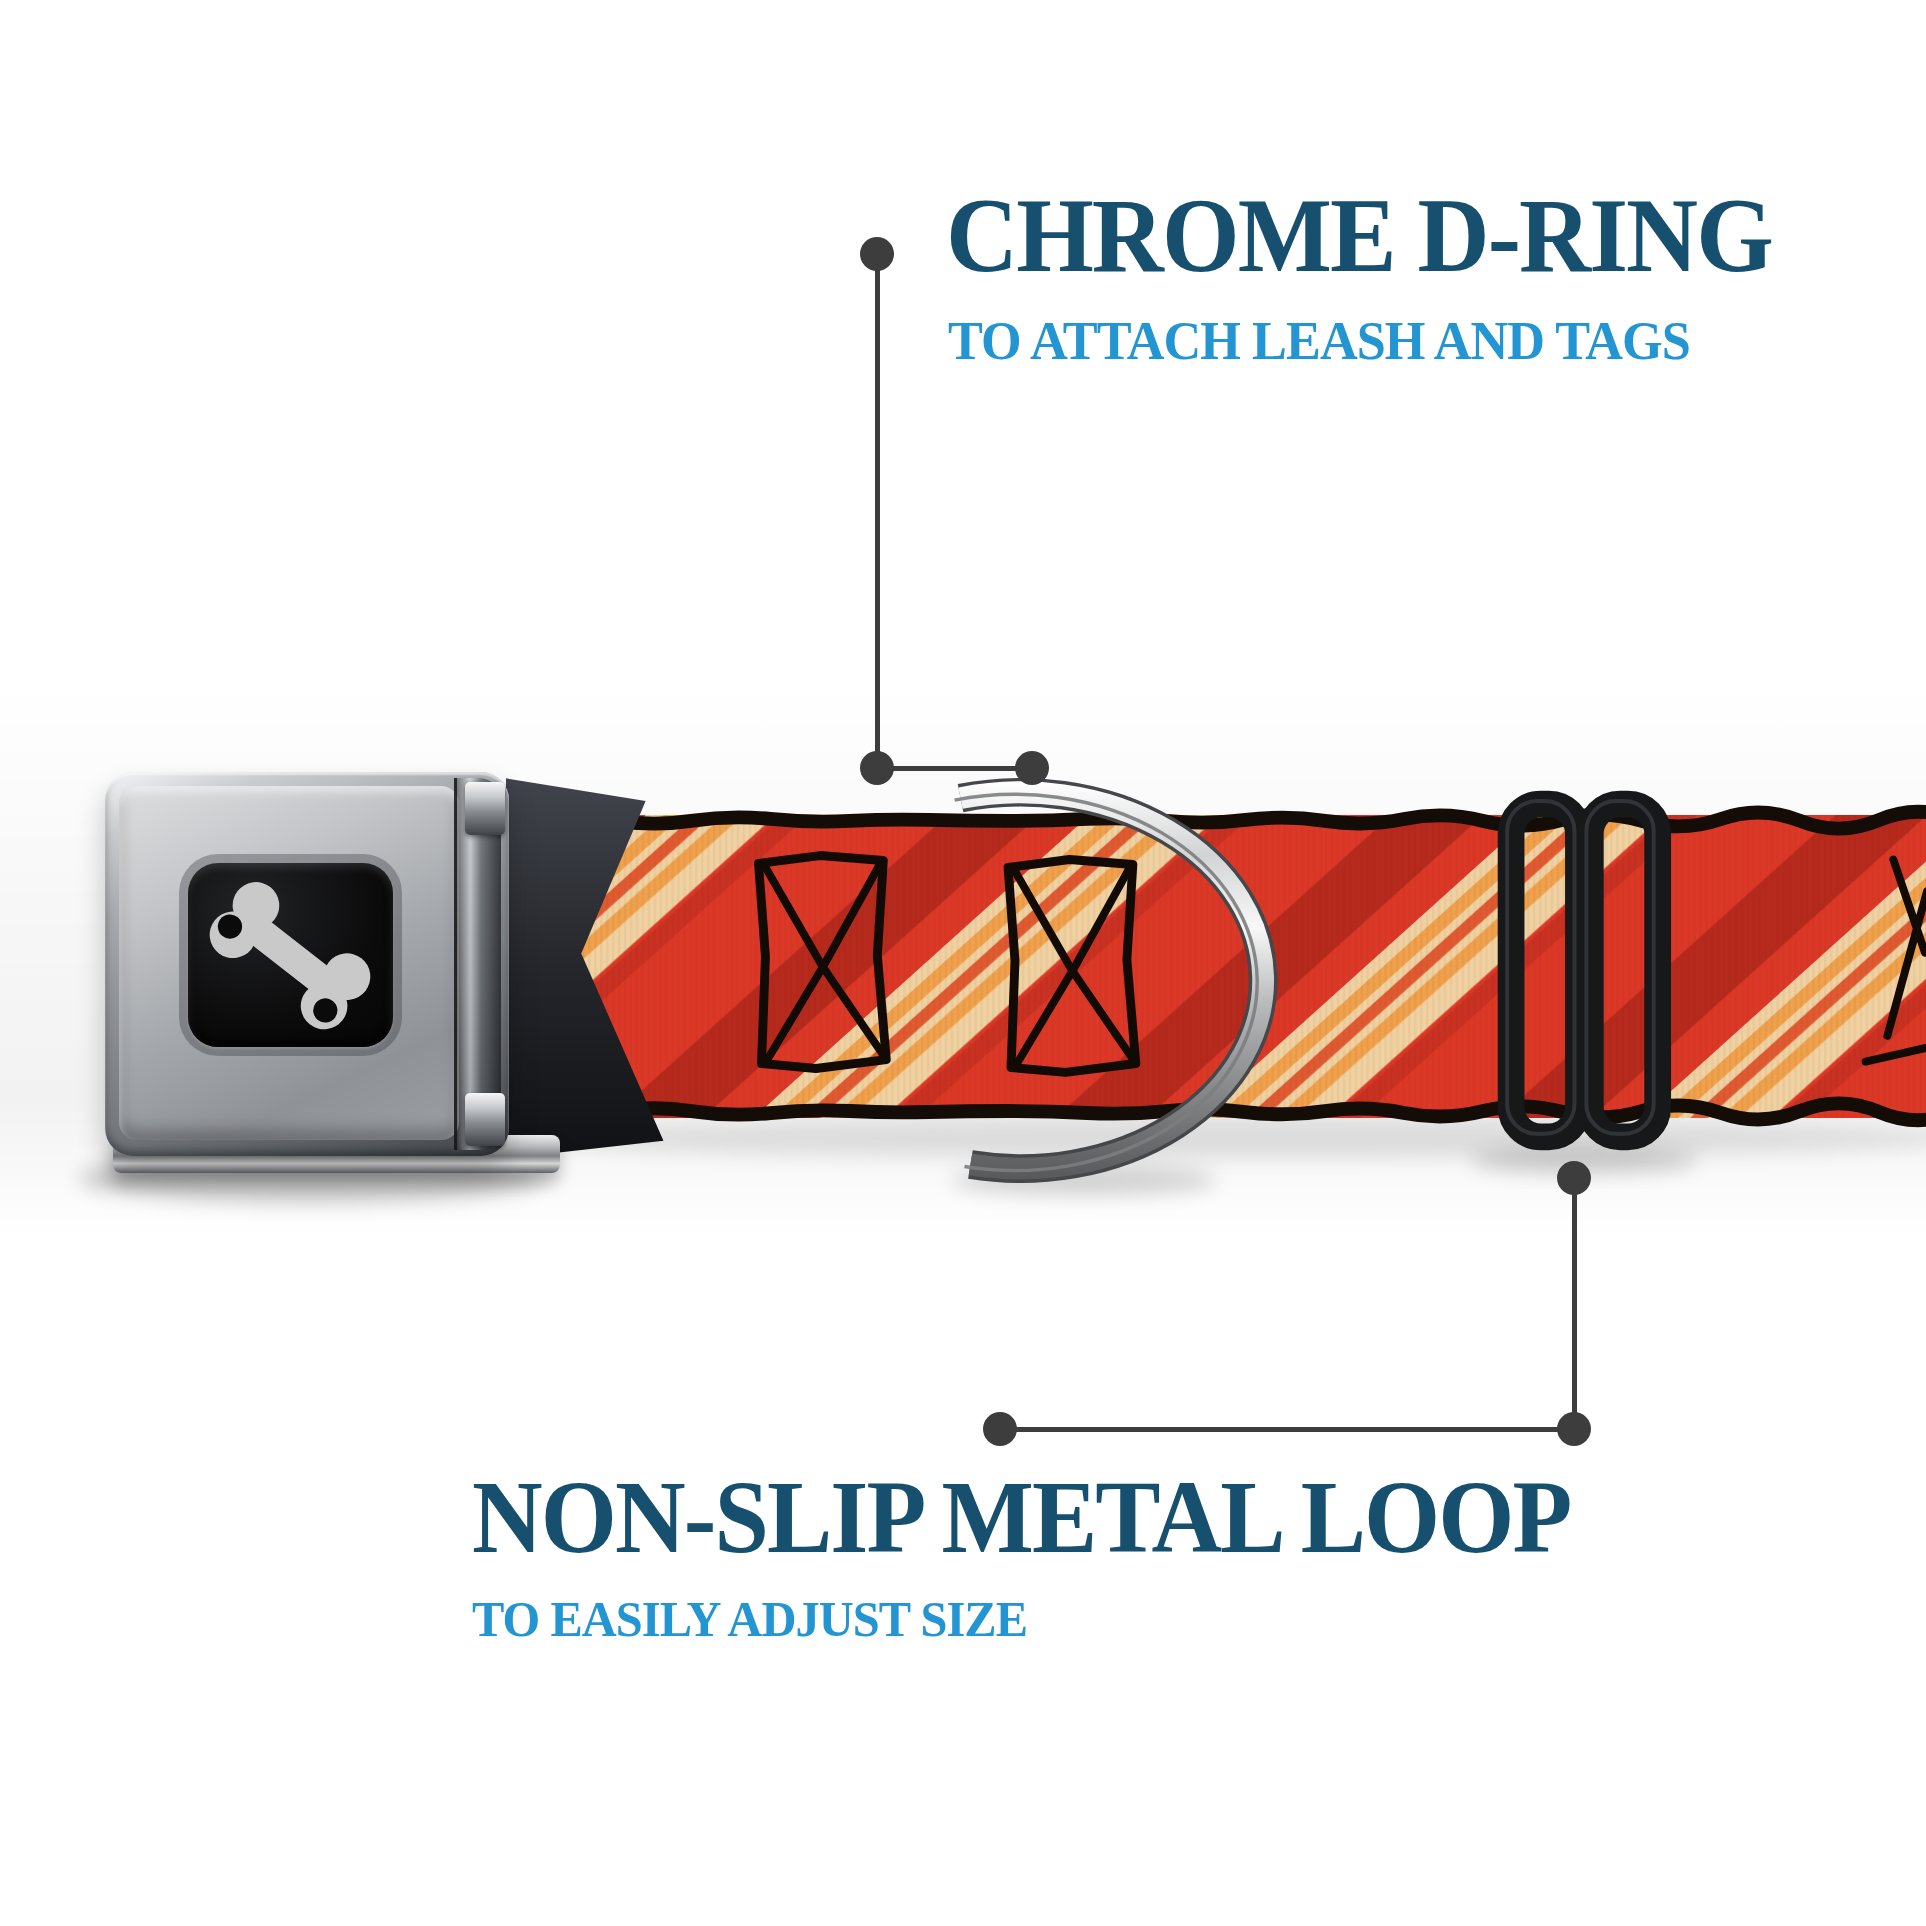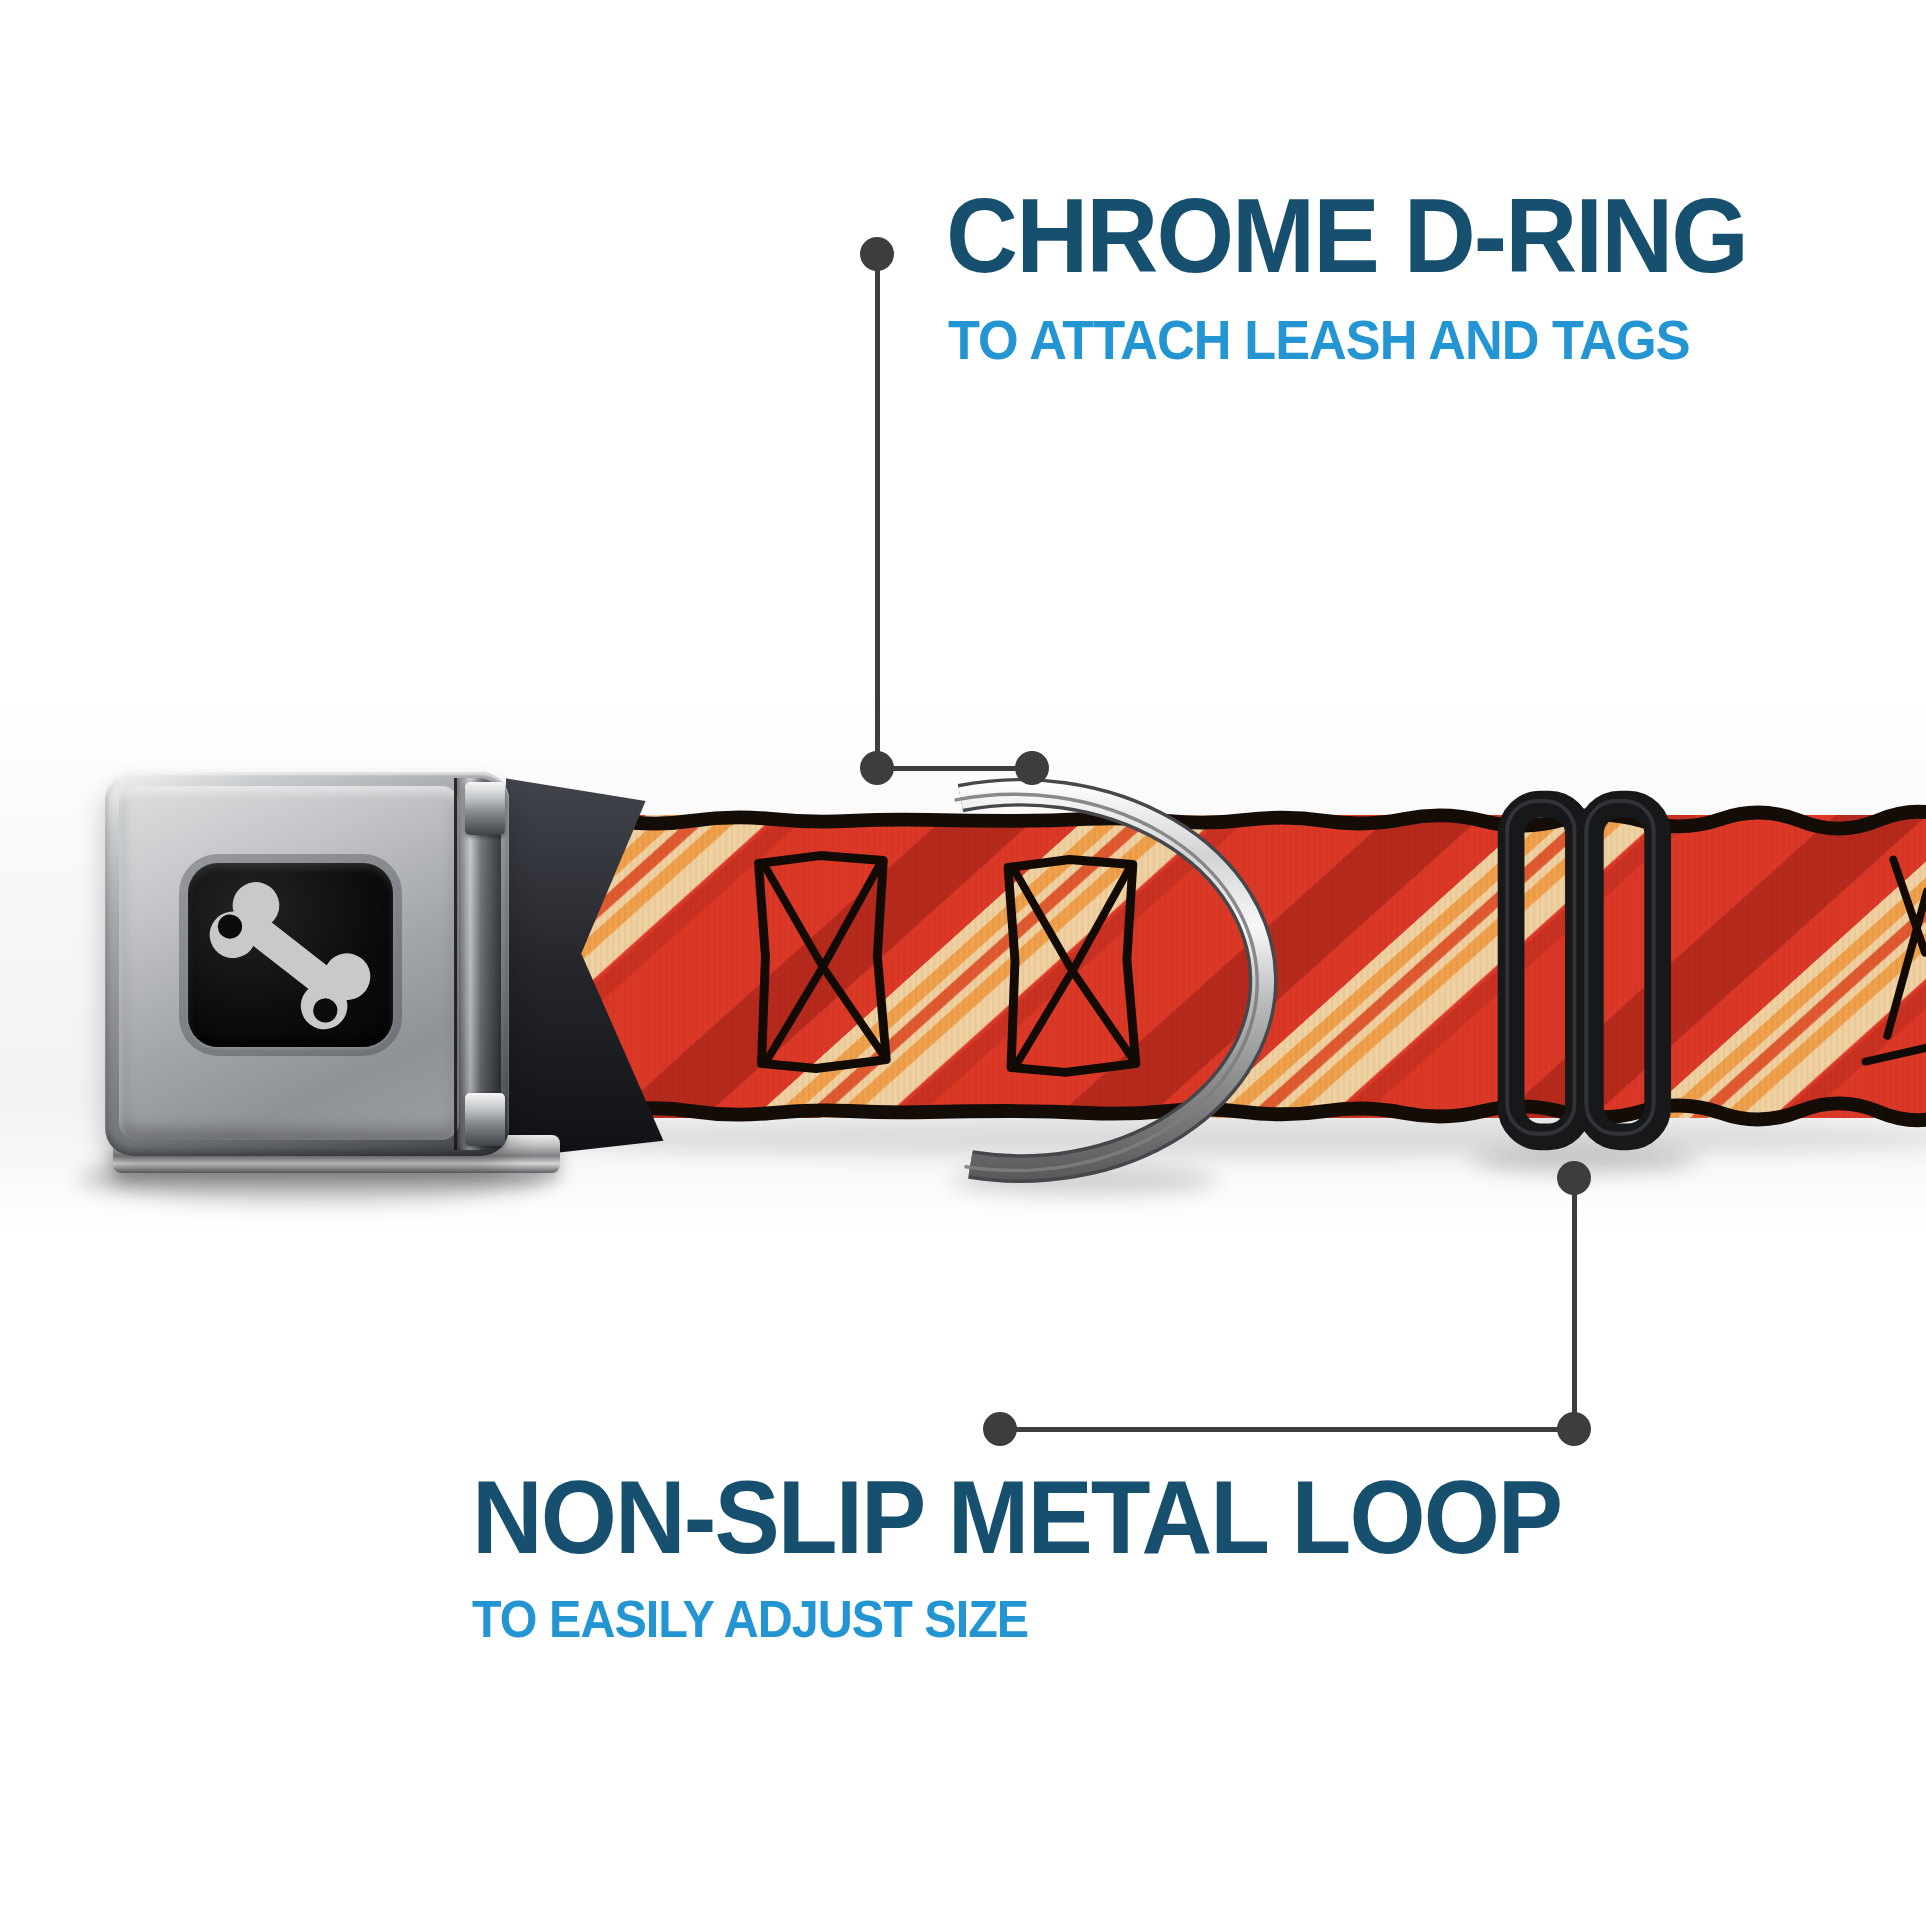--- a/index.html
+++ b/index.html
@@ -1,17 +1,17 @@
 <!DOCTYPE html>
 <html style="--headline-blue: #17506F; --subtitle-blue: #2395D3; --leader-gray: #3D3D3D; --belt-red: #DC3827; --belt-dark-red: #B62A1D; --bacon-cream: #F0D2A2; --bacon-orange: #F0A14C; --bacon-red-stripe: #E05A31; --webbing-edge-black: #140C07; --buckle-silver: #AEB1B5; --buckle-center-black: #0B0B0C; --bone-gray: #C9C9C9; --dring-chrome: #D9DADB; --slider-black: #17181A; --background: #FFFFFF;"><head>
 <meta charset="utf-8">
 <style>
   html,body{margin:0;padding:0;background:#fff;}
   #scene{position:relative;width:1927px;height:1927px;background:#fff;overflow:hidden;
-         font-family:Liberation Sans, sans-serif;}
+         font-family:Liberation Serif, serif;}
   .bg-shade{position:absolute;left:0;top:683px;width:1927px;height:554px;
     background:linear-gradient(180deg,rgba(0,0,0,0) 0%,rgba(0,0,0,.03) 40%,rgba(0,0,0,.05) 75%,rgba(0,0,0,0) 100%);}
   
   .callout-title{position:absolute;line-height:1;font-weight:bold;
     color:var(--headline-blue,#17506F);letter-spacing:-2px;transform:scaleX(.95);transform-origin:left top;white-space:nowrap;}
   .callout-sub{position:absolute;line-height:1;font-weight:bold;
     color:var(--subtitle-blue,#2395D3);letter-spacing:-1px;transform:scaleX(.95);transform-origin:left top;white-space:nowrap;}
   #title-top{left:946px;top:183px;font-size:105px;}
   #sub-top{left:948px;top:313px;font-size:55px;}
   #title-bottom{left:472px;top:1466px;font-size:103px;}

